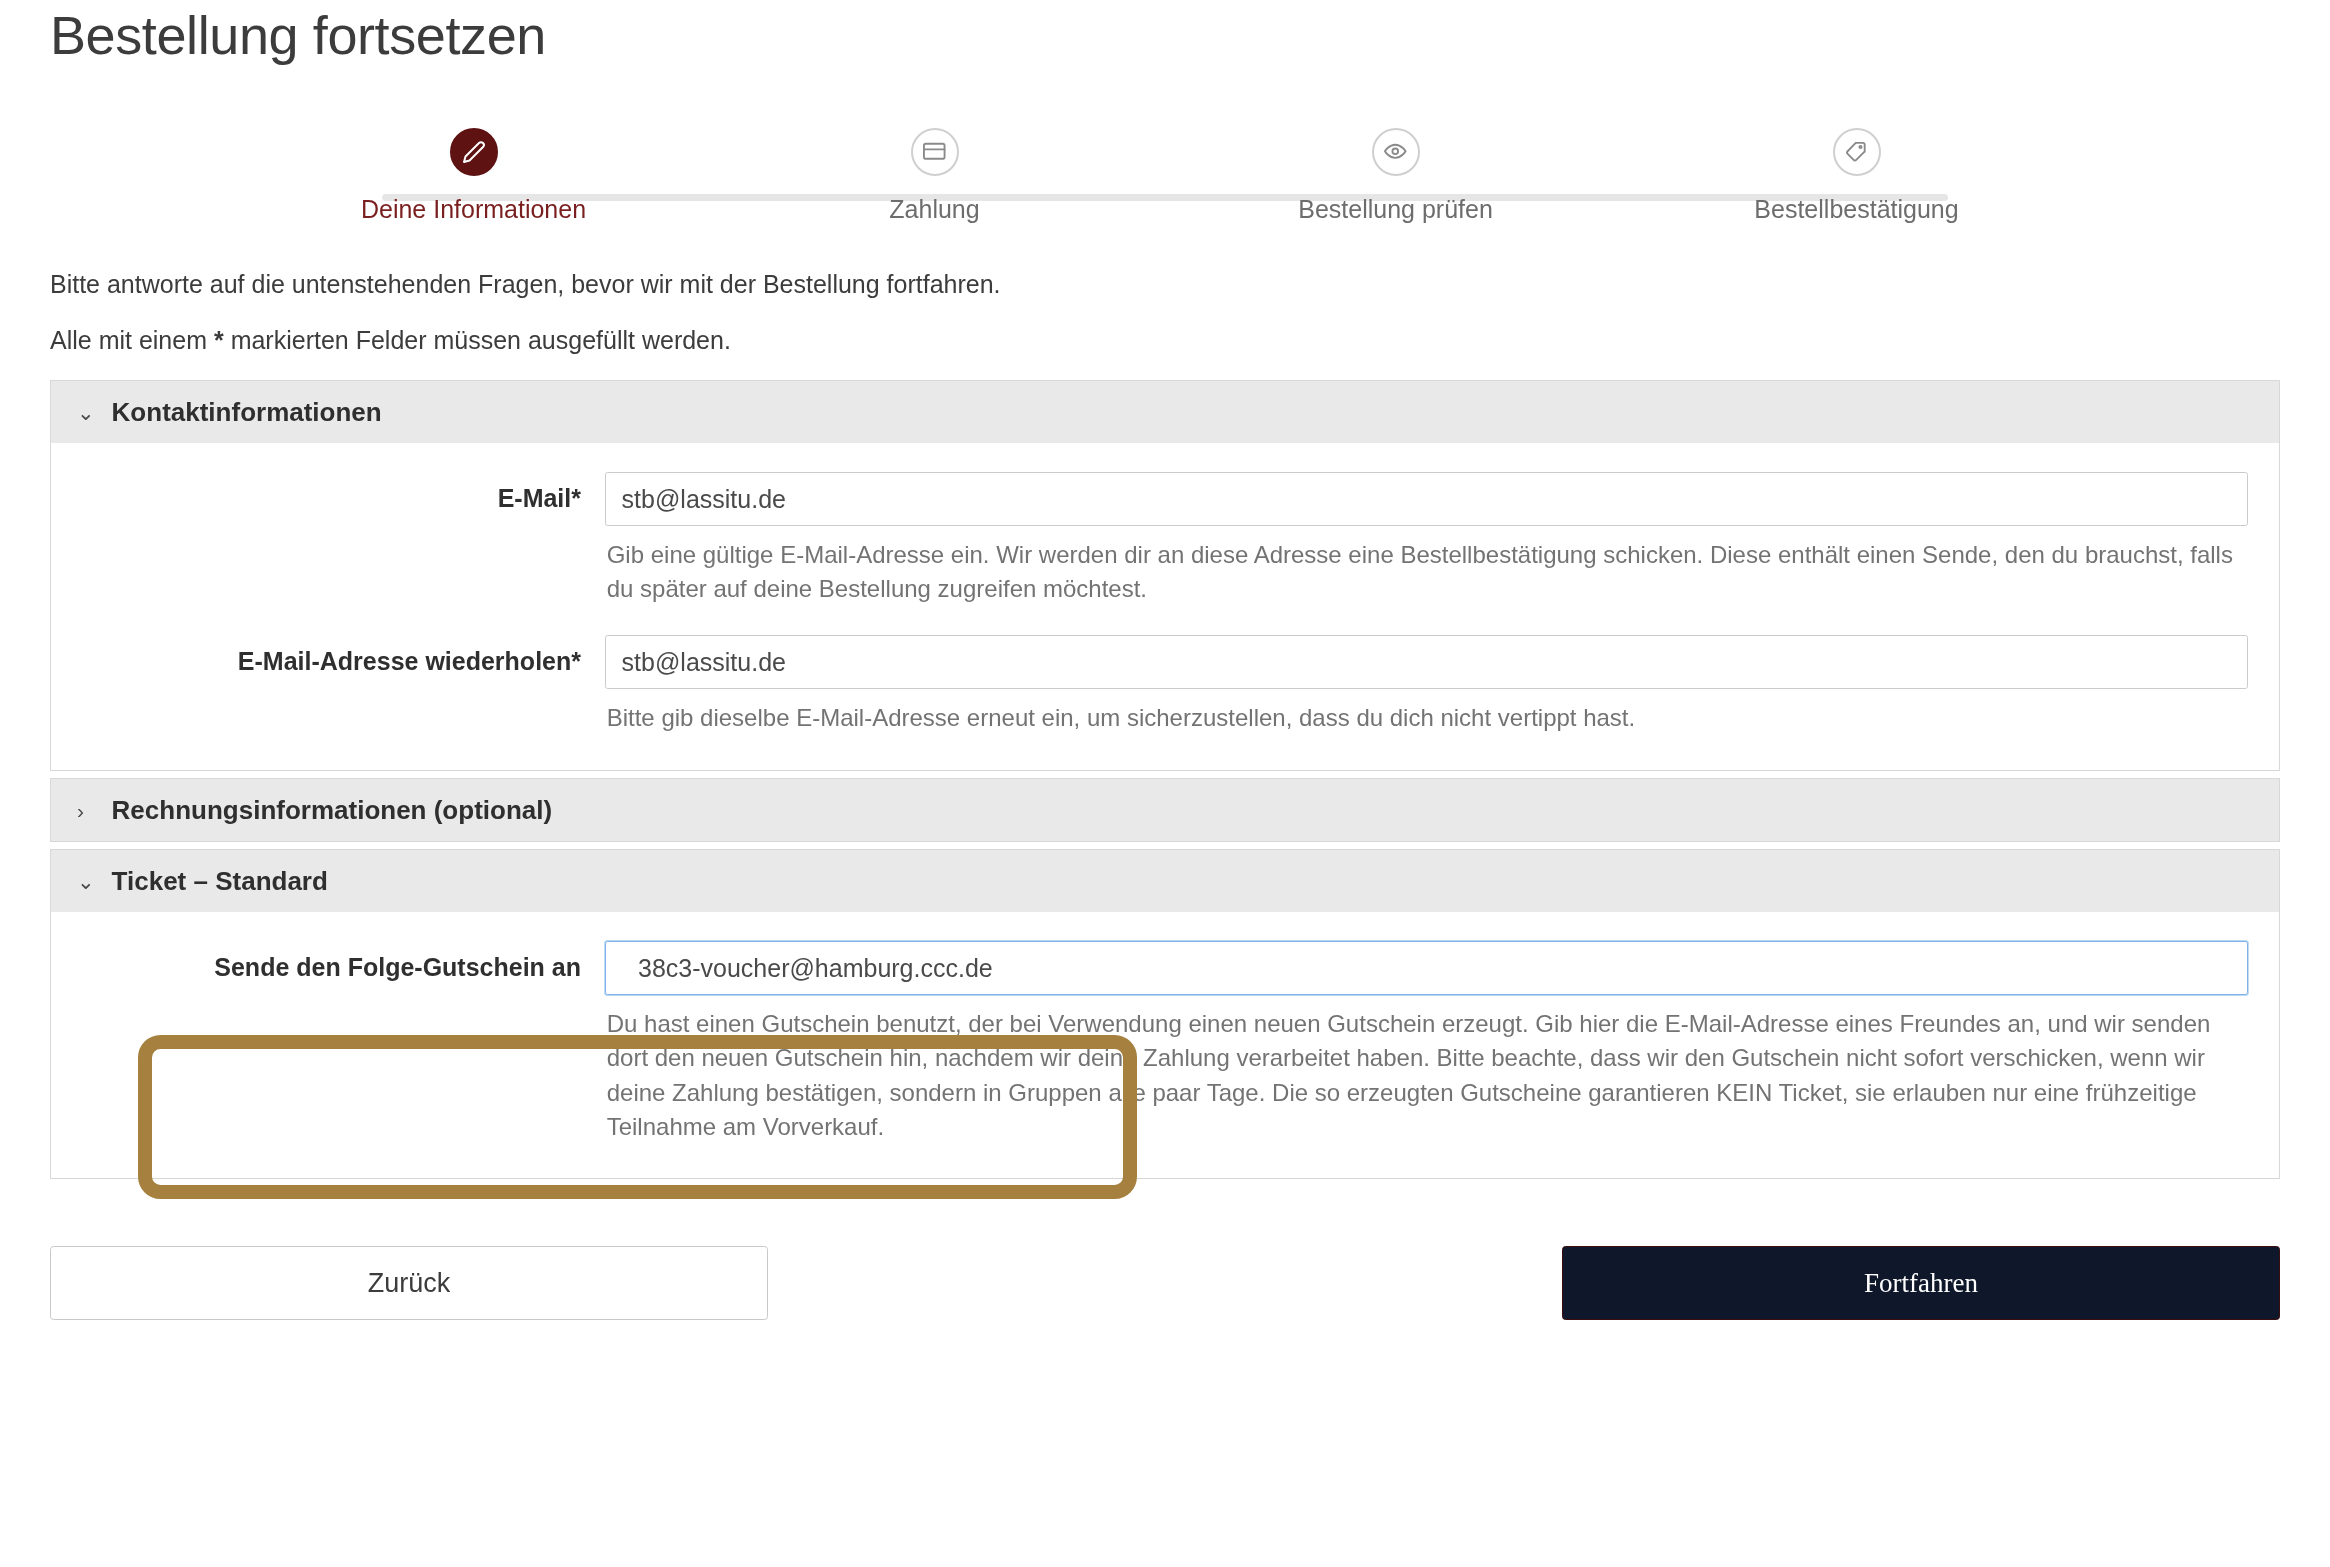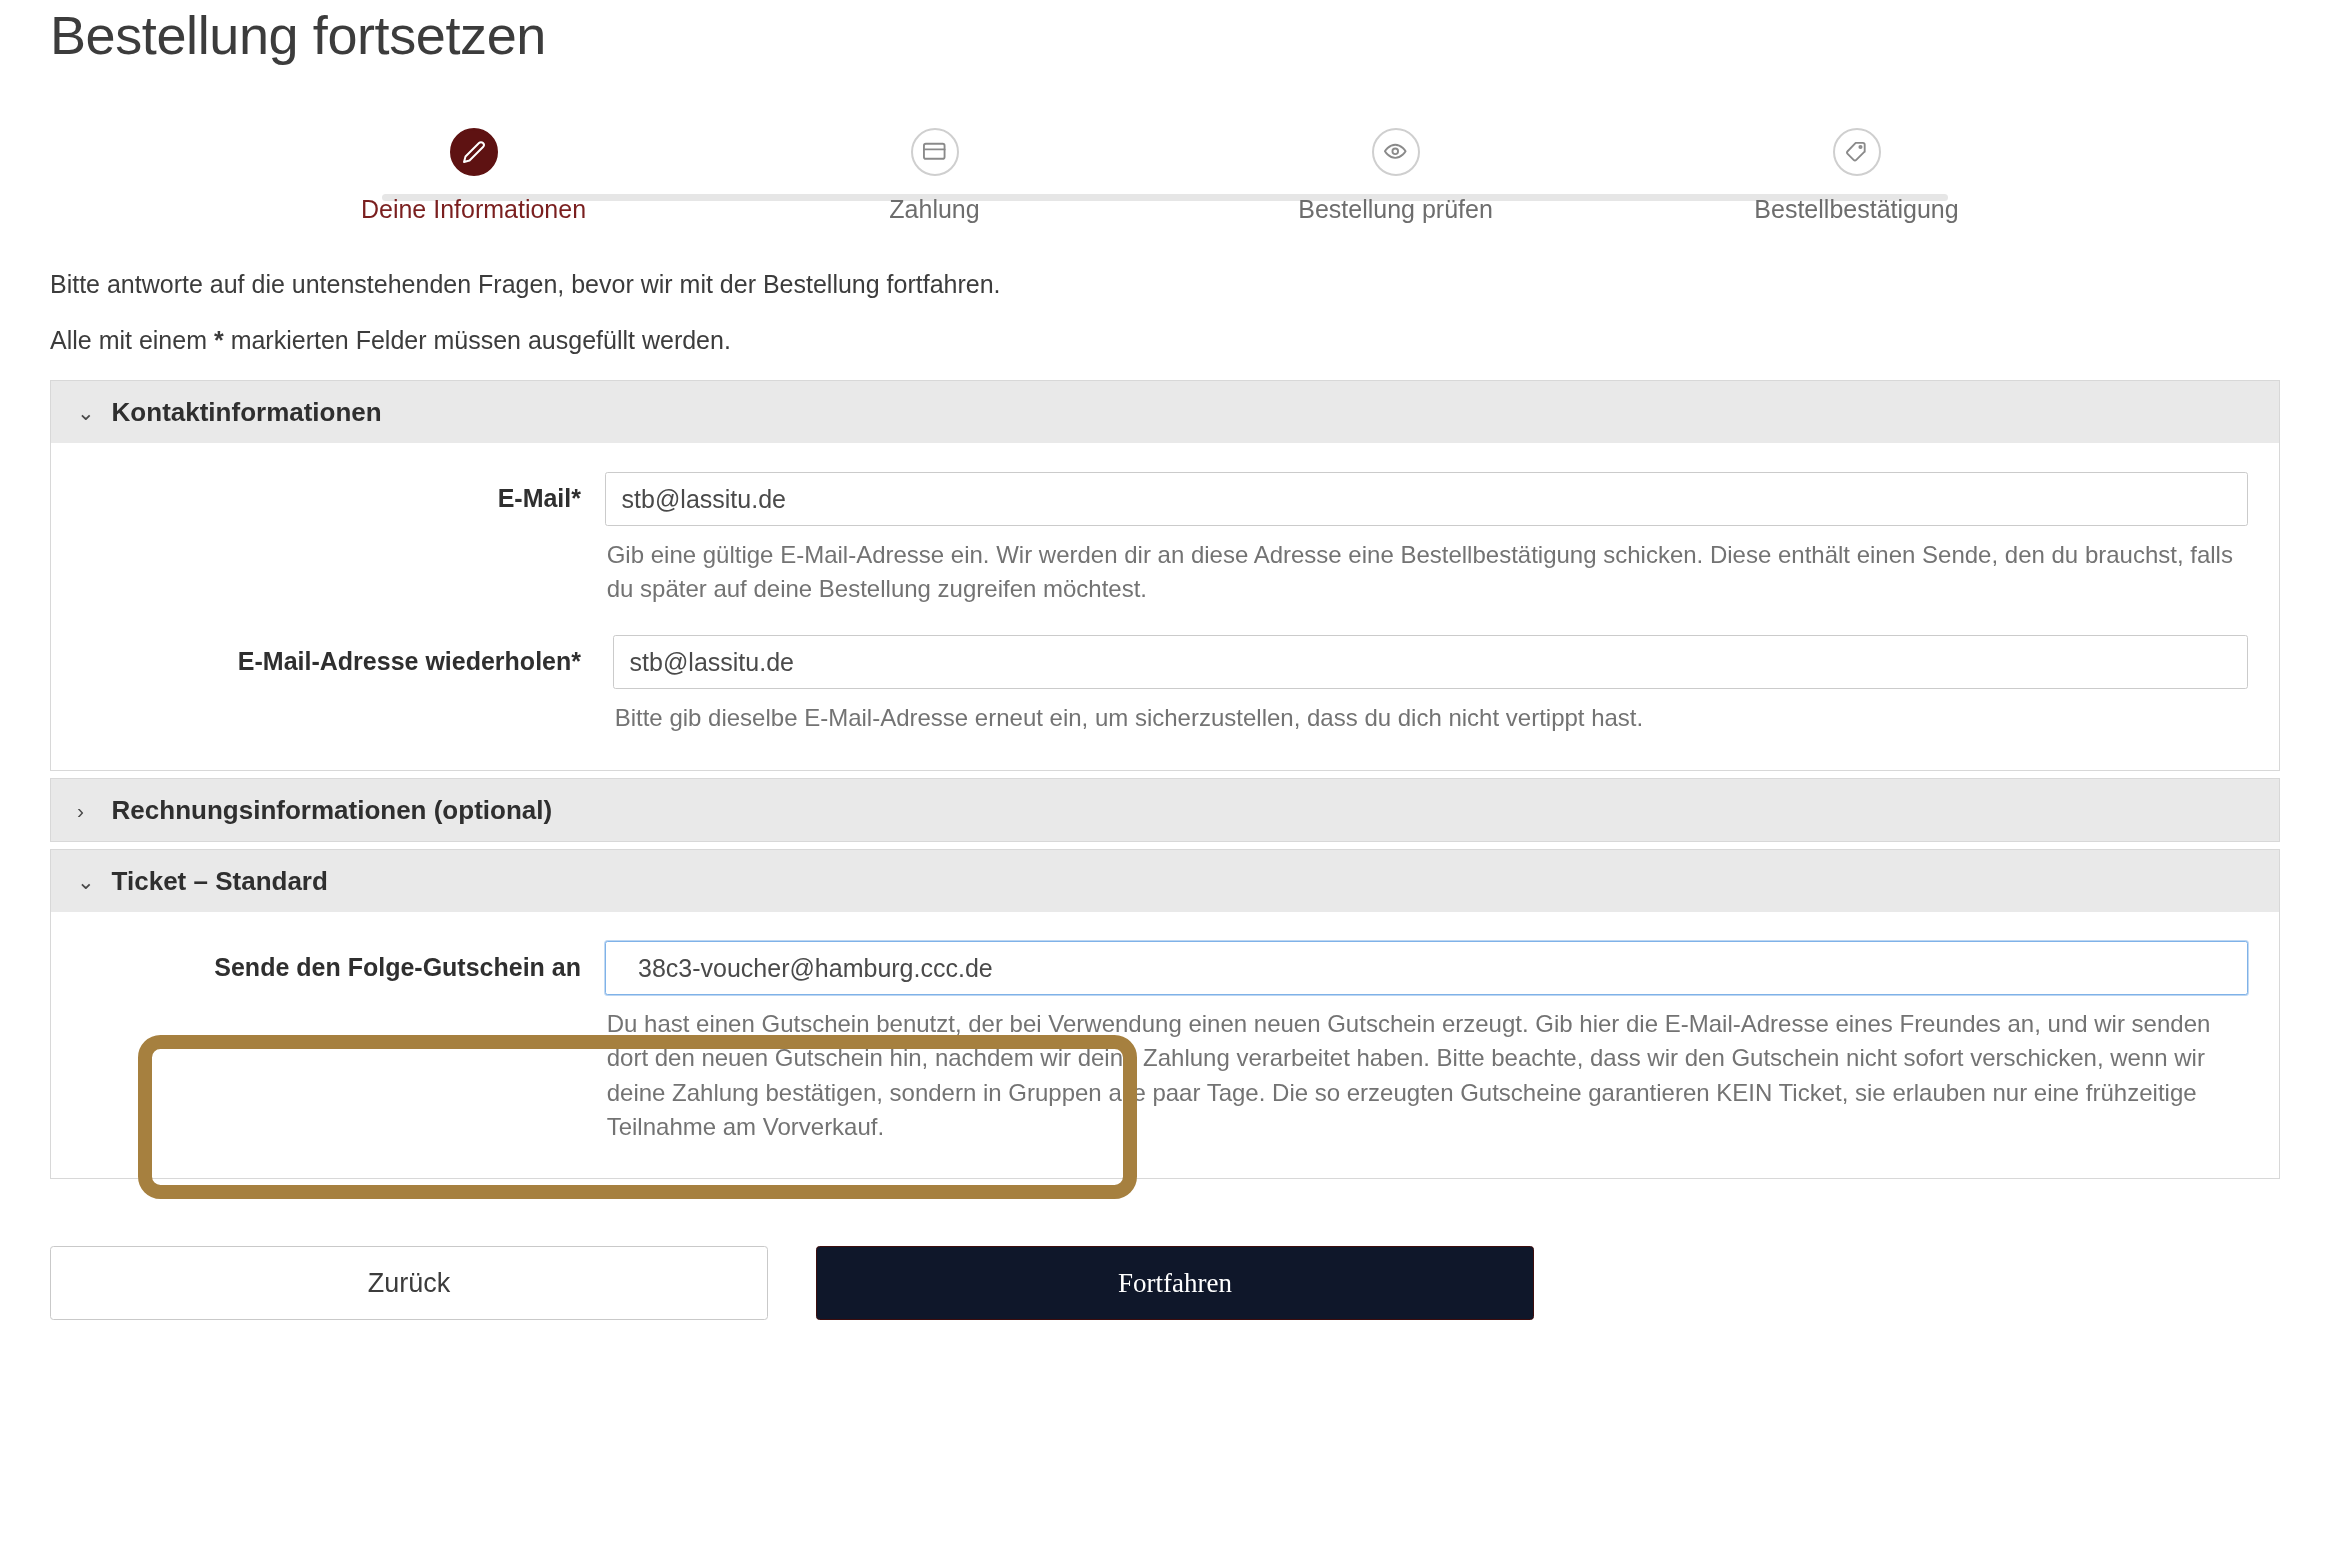--- a/index.html
+++ b/index.html
@@ -190,20 +190,21 @@
     border-radius: 22.5px;
     box-sizing: border-box;
     pointer-events: none;
     z-index: 30;
   }
 
   
   .footer {
     margin-top: 67px;
     display: flex;
+    justify-content: space-between;
     align-items: center;
     gap: 48px;
   }
   .btn {
     font-family: "Liberation Sans", sans-serif;
     font-size: 27px;
     border-radius: 3.5px;
     cursor: pointer;
     box-sizing: border-box;
   }
@@ -289,21 +290,21 @@
     <div class="panel-body">
 
       <div class="field-row">
         <div class="field-label"><span>E-Mail</span><span class="star">*</span></div>
         <div class="field-control">
           <input class="text-input" type="text" value="stb@lassitu.de" style="">
           <div class="help-text">Gib eine gültige E-Mail-Adresse ein. Wir werden dir an diese Adresse eine Bestellbestätigung schicken. Diese enthält einen Sende, den du brauchst, falls du später auf deine Bestellung zugreifen möchtest.</div>
         </div>
       </div>
 
-      <div class="field-row" style="margin-top:29px;gap:8px;">
+      <div class="field-row" style="margin-top:29px;">
         <div class="field-label"><span>E-Mail-Adresse wiederholen</span><span class="star">*</span></div>
         <div class="field-control">
           <input class="text-input" type="text" value="stb@lassitu.de" style="">
           <div class="help-text">Bitte gib dieselbe E-Mail-Adresse erneut ein, um sicherzustellen, dass du dich nicht vertippt hast.</div>
         </div>
       </div>
 
     </div>
   </div>
 

